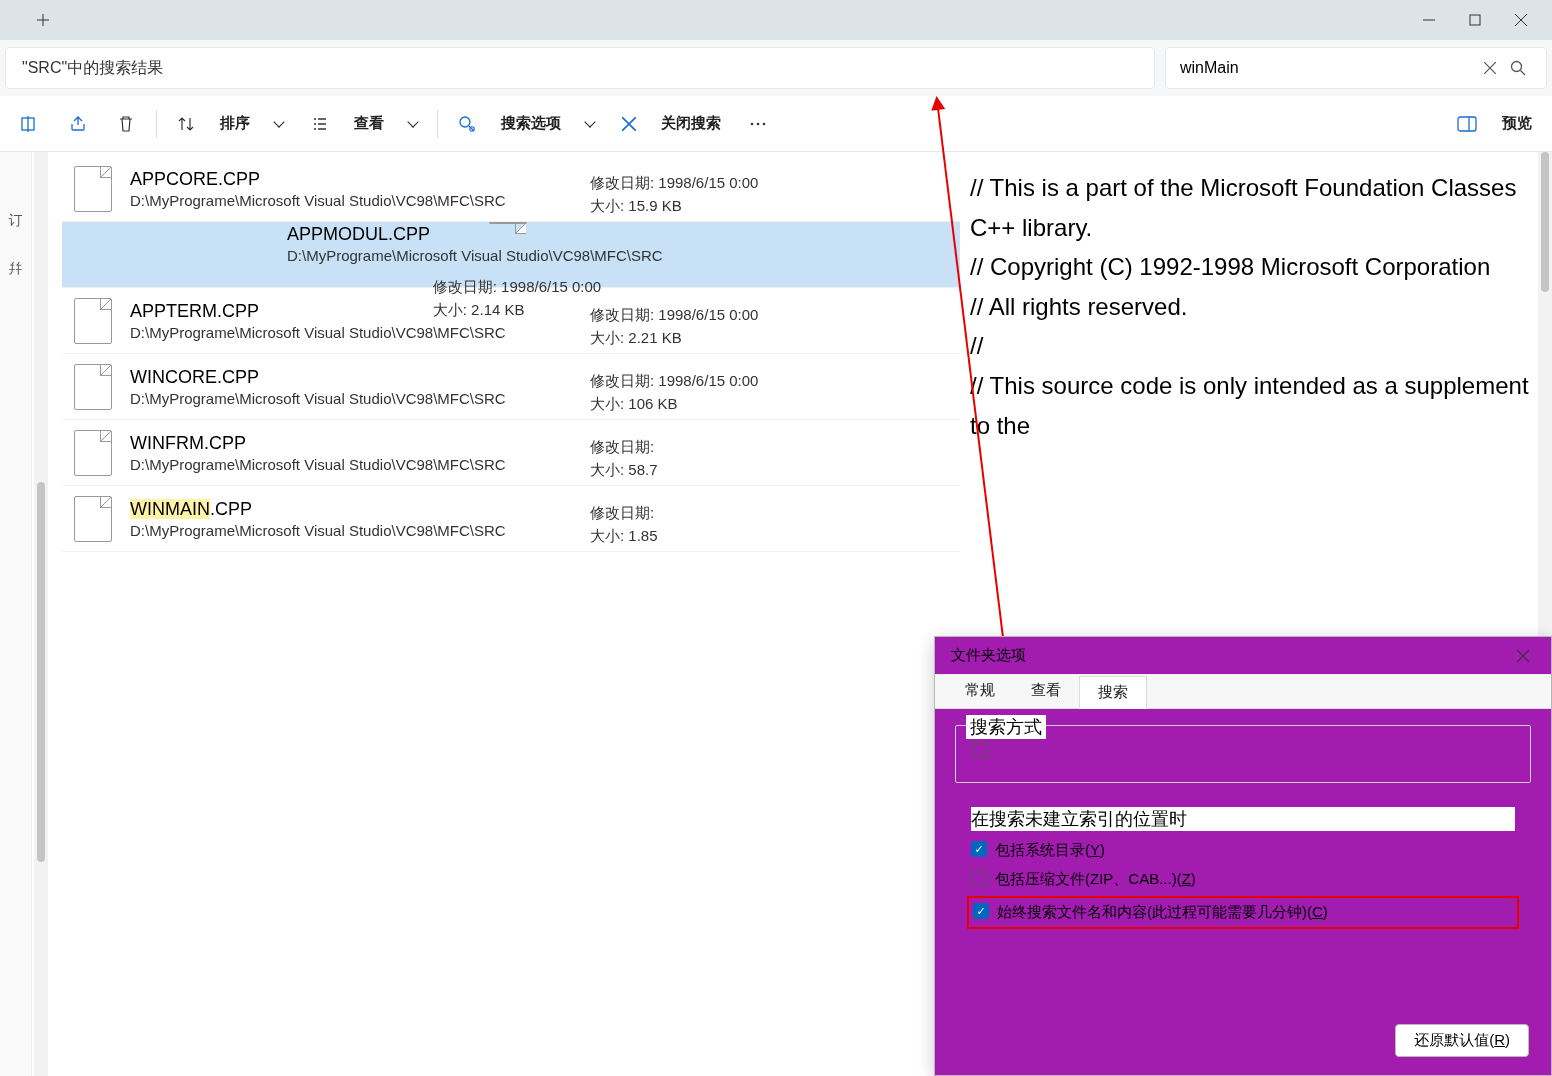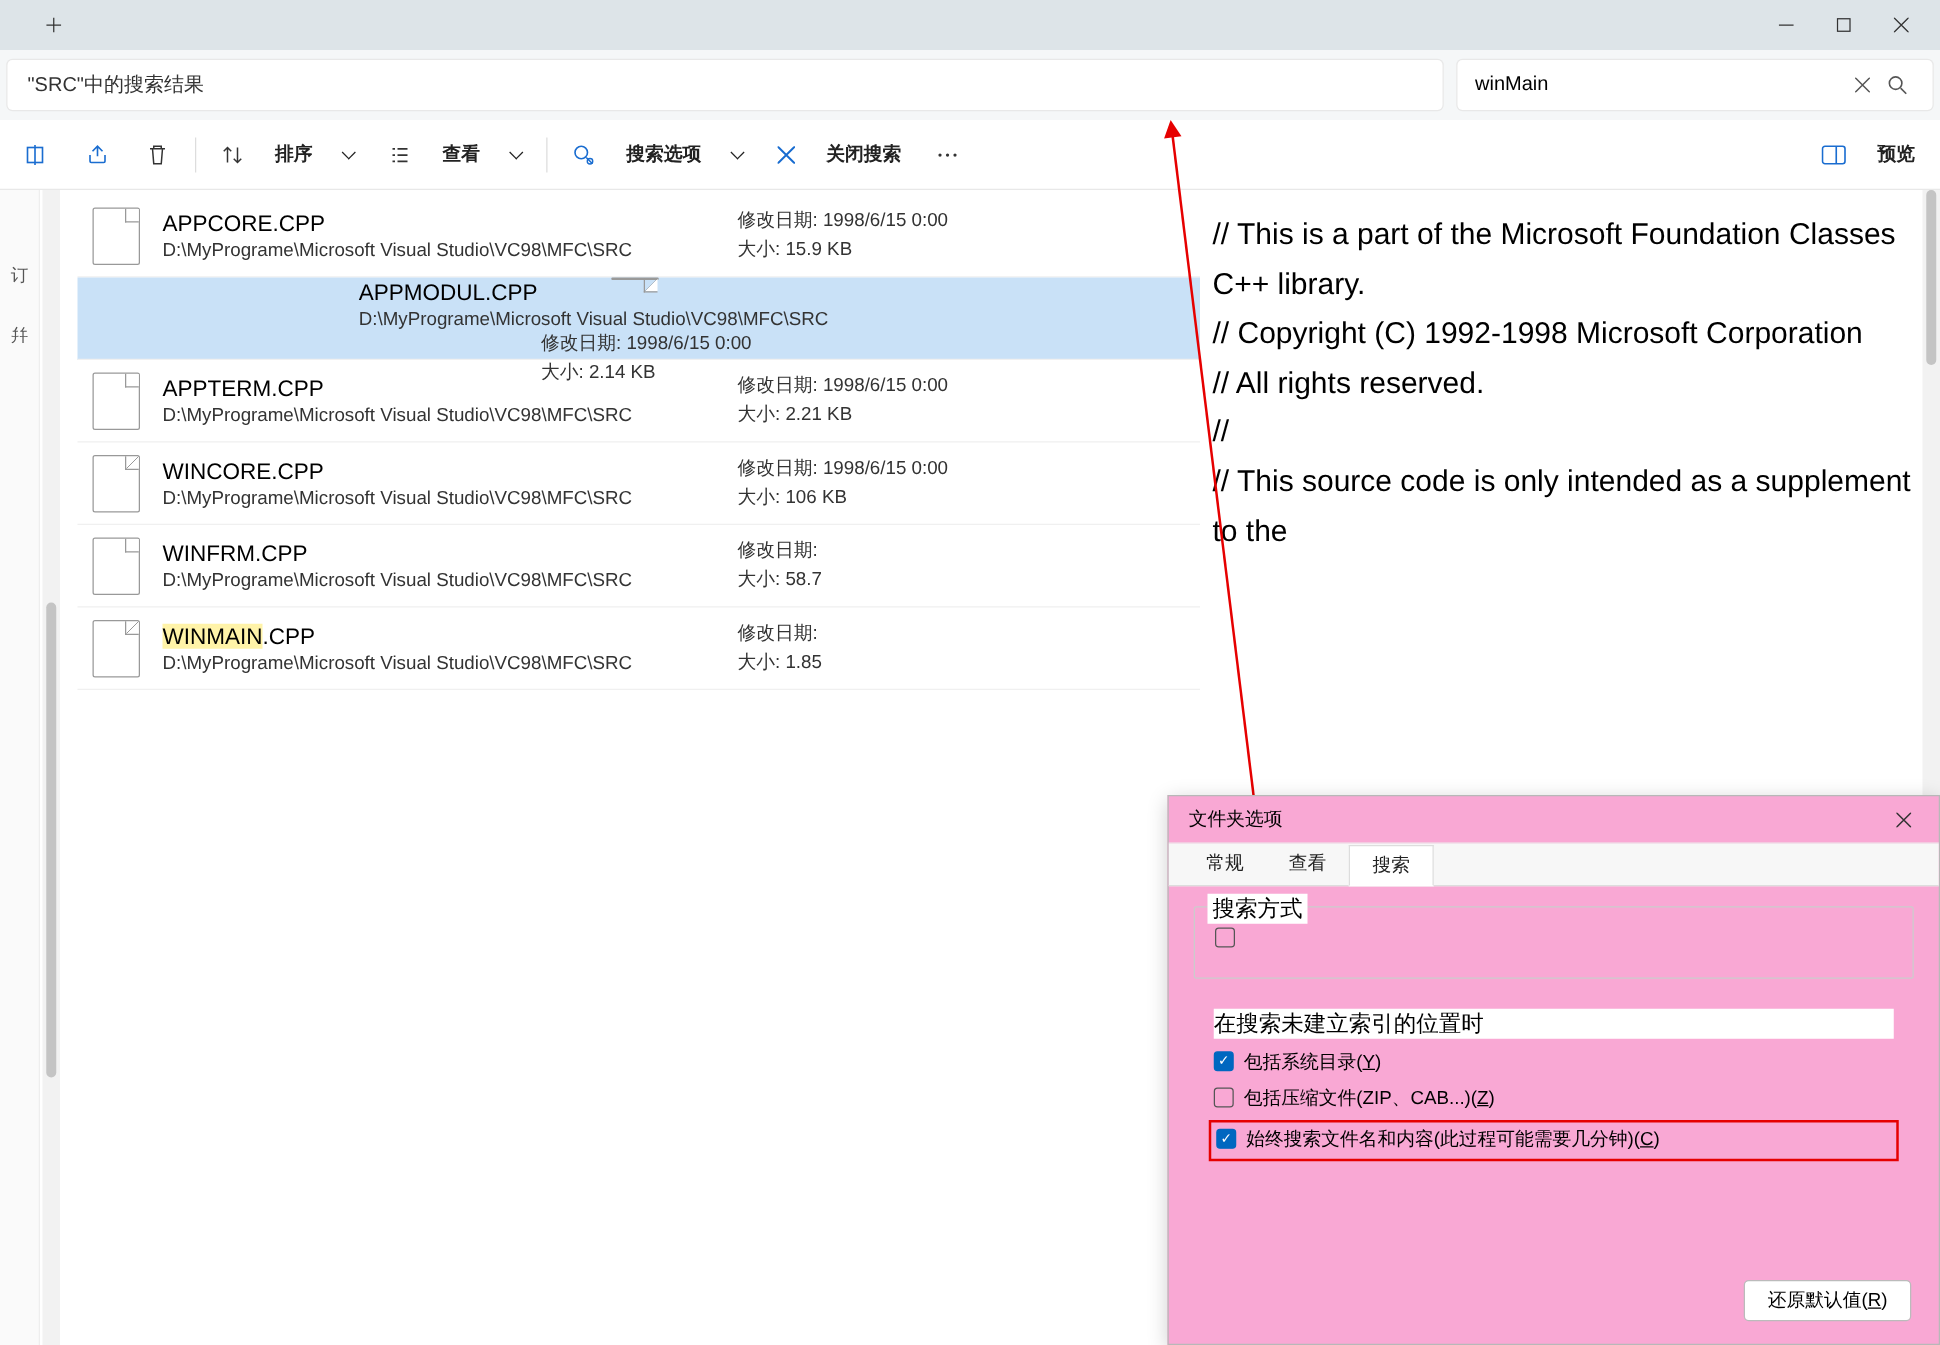--- a/index.html
+++ b/index.html
@@ -28,31 +28,31 @@
 .results-area { flex: 1; position: relative; display: flex; }
 .results-list { width: 928px; padding-top: 4px; padding-left: 30px; }
 .result-row { display: flex; align-items: center; height: 66px; padding-left: 12px; border-bottom: 1px solid #f0f0f0; }
 .result-row.selected { background: #c9e1f7; flex-direction: column; }
 .file-icon { width: 38px; height: 46px; border: 1px solid #999; border-radius: 2px 2px 2px 2px; position: relative; margin-right: 18px; background:#fff; }
 .file-icon::before { content:""; position:absolute; top:0; right:0; width:10px; height:10px; background:linear-gradient(135deg, transparent 48%, #999 50%, #fff 52%); border-left:1px solid #999; border-bottom:1px solid #999; }
 .file-main { width: 460px; }
 .file-name { font-size: 18px; color: #000; }
 .file-name .hl { background: #fff3a8; }
 .file-path { font-size: 15px; color: #333; margin-top:2px; }
-.file-meta { font-size: 15px; color: #333; line-height: 1.5; }
+.file-meta { font-size: 15px; color: #333; line-height: 1.5; margin-top: 12px; }
 .preview-pane { flex: 1; padding: 16px 4px 16px 10px; font-size: 24px; line-height: 1.65; color: #000; }
 .scrollbar-left, .scrollbar-right { width: 14px; background: #f2f2f2; position:absolute; top:0; bottom:0; }
 .scrollbar-left { left: 34px; }
 .scrollbar-right-results { position:absolute; right:0; top:0; bottom:0; width:14px; background:#f2f2f2; }
 .scrollbar-thumb { background:#c4c4c4; width:8px; margin:0 auto; border-radius:4px; }
 
 .arrow { position:absolute; top:100px; left:936px; width: 2px; height: 690px; background: #e60000; transform-origin: top center; transform: rotate(-7deg); z-index:3; pointer-events:none;}
 .arrow::before { content:""; position:absolute; top:-4px; left:-6px; border-left:7px solid transparent; border-right:7px solid transparent; border-bottom:14px solid #e60000; }
 
-.dialog { position: absolute; right: 0; bottom: 0; width: 618px; height: 440px; background: #f9a8d4; border: 1px solid #b8b8b8; z-index:5; box-shadow: 0 4px 16px rgba(0,0,0,0.2); }
+.dialog { position: absolute; right: 0; bottom: 0; width: 618px; height: 440px; background: #a21caf; border: 1px solid #b8b8b8; z-index:5; box-shadow: 0 4px 16px rgba(0,0,0,0.2); }
 .dialog-title { height: 38px; display: flex; align-items: center; justify-content: space-between; padding: 0 12px 0 16px; font-size: 15px; border-bottom:1px solid #eee;}
 .dialog-close { width: 32px; height: 28px; display:flex; align-items:center; justify-content:center; }
 .dialog-tabs { height: 34px; display:flex; padding-left:12px; background:#f7f7f7; border-bottom:1px solid #ddd; }
 .dialog-tab { padding: 6px 18px; font-size: 15px; color:#222; }
 .dialog-tab.active { background:#fff; border:1px solid #ddd; border-bottom-color:#fff; position:relative; top:1px; }
 .dialog-body { padding: 16px 20px; }
 .group { border:1px solid #ccc; border-radius:2px; padding:14px 16px 18px; margin-bottom:18px; position:relative; }
 .group-title { position:absolute; top:-11px; left:10px; background:#fff; padding:0 4px; font-size:18px; }
 .checkbox-row { display:flex; align-items:flex-start; gap:8px; font-size:15px; line-height:1.5; margin-bottom:6px; }
 .checkbox { width:16px; height:16px; border:1.5px solid #555; border-radius:3px; flex-shrink:0; margin-top:2px; display:flex; align-items:center; justify-content:center; }

